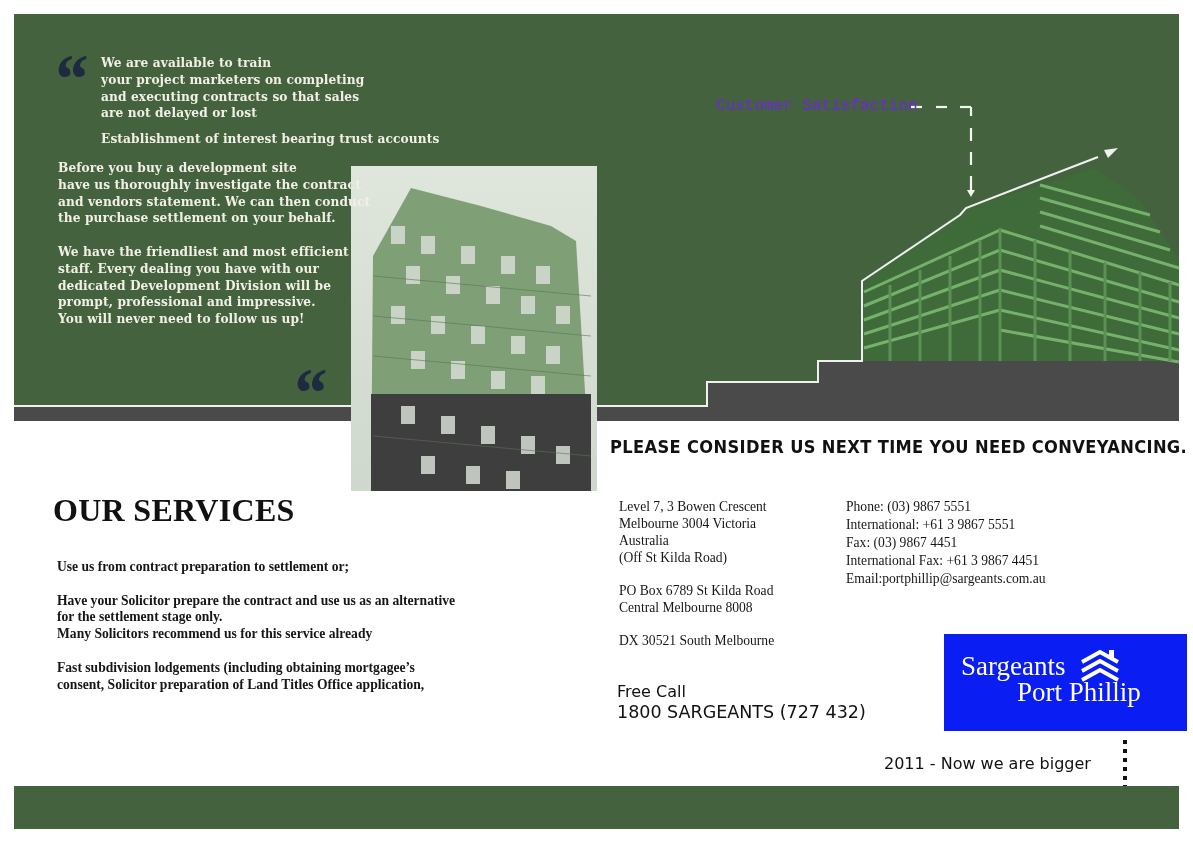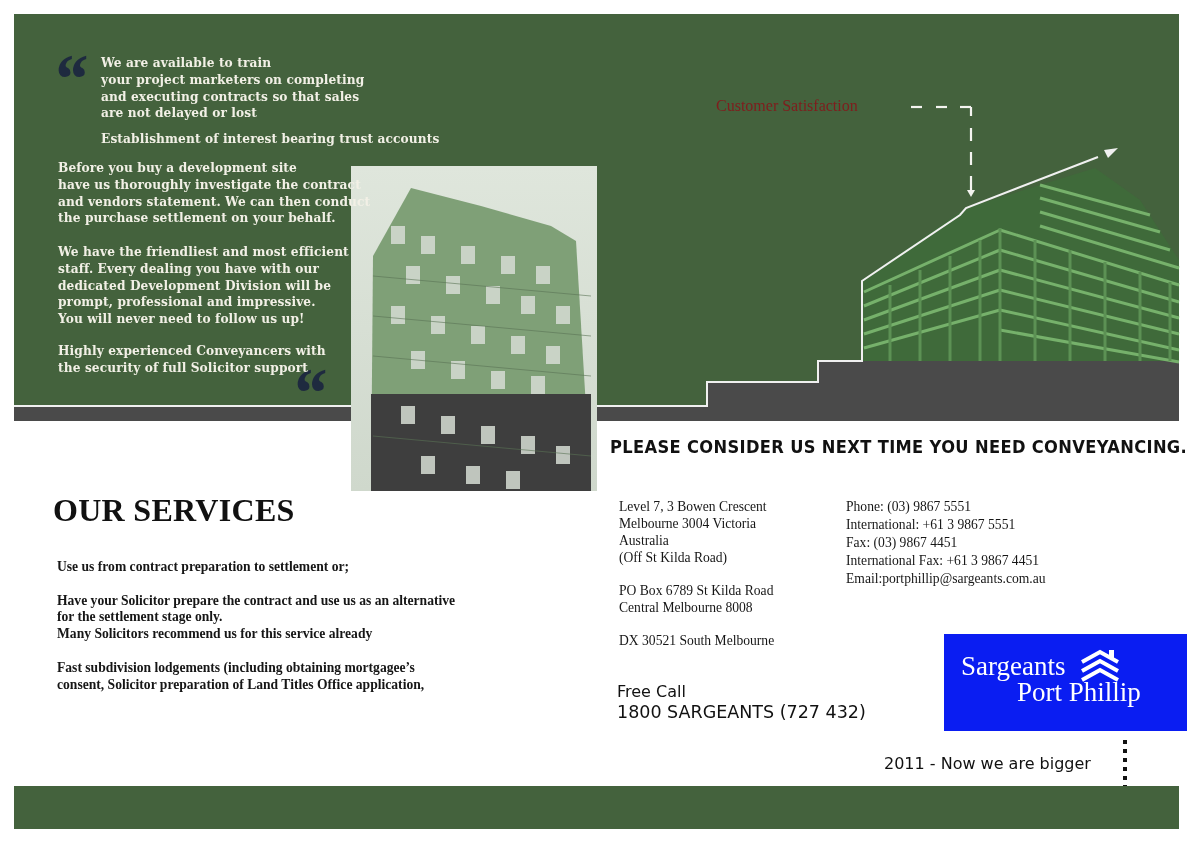--- a/index.html
+++ b/index.html
@@ -13,21 +13,21 @@
   .services-title{font-family:"Liberation Serif",serif;font-weight:bold;font-size:32px;color:#111;letter-spacing:0.3px;}
   .services-text{font-family:"Liberation Serif",serif;font-weight:bold;font-size:13.6px;line-height:16.8px;color:#161616;}
   .services-text div{white-space:nowrap;}
   .contact{font-family:"Liberation Serif",serif;font-weight:normal;font-size:13.6px;line-height:17px;color:#161616;}
   .contact div{white-space:nowrap;}
   .contact-r{font-family:"Liberation Serif",serif;font-size:13.6px;line-height:18px;color:#161616;}
   .contact-r div{white-space:nowrap;}
   .headline{font-family:"DejaVu Sans","Liberation Sans",sans-serif;font-weight:bold;font-size:18.5px;letter-spacing:0.4px;color:#111;transform:scaleX(0.88);transform-origin:left center;white-space:nowrap;}
   .freecall{font-family:"DejaVu Sans","Liberation Sans",sans-serif;font-size:16px;line-height:21px;color:#111;}
   .tagline{font-family:"DejaVu Sans","Liberation Sans",sans-serif;font-size:16px;color:#111;white-space:nowrap;}
-  .cs-label{font-family:Liberation Serif, serif;font-size:16px;color:#7f1d1d;white-space:nowrap;}
+  .cs-label{font-family:Liberation Mono, monospace;font-size:16px;color:#6d28d9;white-space:nowrap;}
   .logo{background:#0a1df2;}
   .logo-line1{font-family:"Liberation Serif",serif;font-size:27px;color:#fff;}
   .logo-line2{font-family:"Liberation Serif",serif;font-size:27px;color:#fff;}
   .logo-est{font-family:"Liberation Serif",serif;font-size:7px;color:#fff;font-weight:bold;margin-top:46px;}
 </style>
 </head>
 <body>
 
 <div id="canvas">
 
@@ -149,24 +149,20 @@
   </div>
 
   <div class="abs green-text serif" style="left:58px;top:244px;">
     <div>We have the friendliest and most efficient</div>
     <div>staff. Every dealing you have with our</div>
     <div>dedicated Development Division will be</div>
     <div>prompt, professional and impressive.</div>
     <div>You will never need to follow us up!</div>
   </div>
 
-  <div class="abs green-text serif" style="left:58px;top:343px;">
-    <div>Highly experienced Conveyancers with</div>
-    <div>the security of full Solicitor support</div>
-  </div>
 
   <div class="abs headline" style="left:610px;top:436px;">PLEASE CONSIDER US NEXT TIME YOU NEED CONVEYANCING.</div>
 
   <div class="abs services-title" style="left:53px;top:492px;">OUR SERVICES</div>
   <div class="abs services-text" style="left:57px;top:559px;">
     <div>Use us from contract preparation to settlement or;</div>
     <div style="height:16.8px;"></div>
     <div>Have your Solicitor prepare the contract and use us as an alternative</div>
     <div>for the settlement stage only.</div>
     <div>Many Solicitors recommend us for this service already</div>

